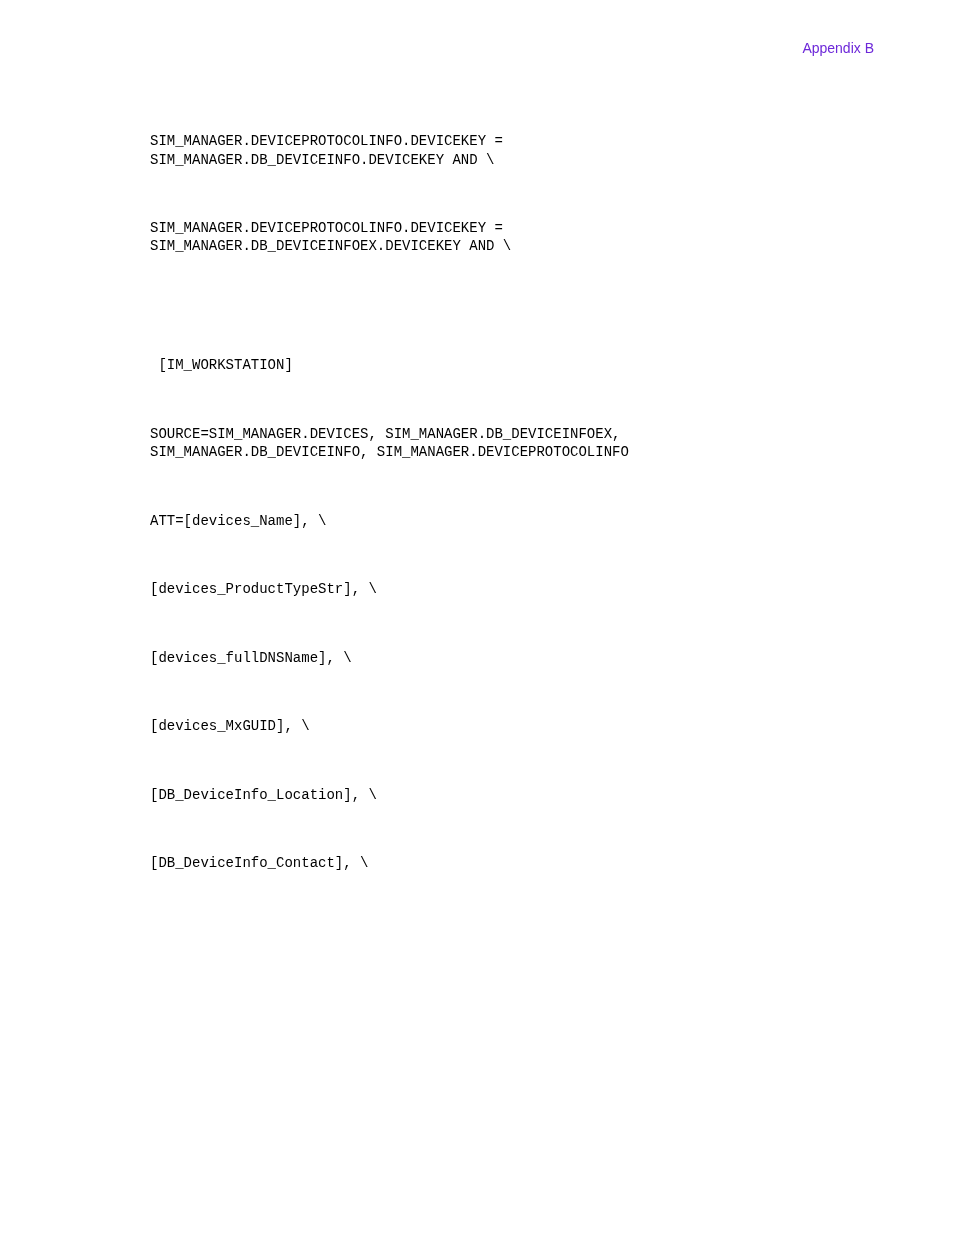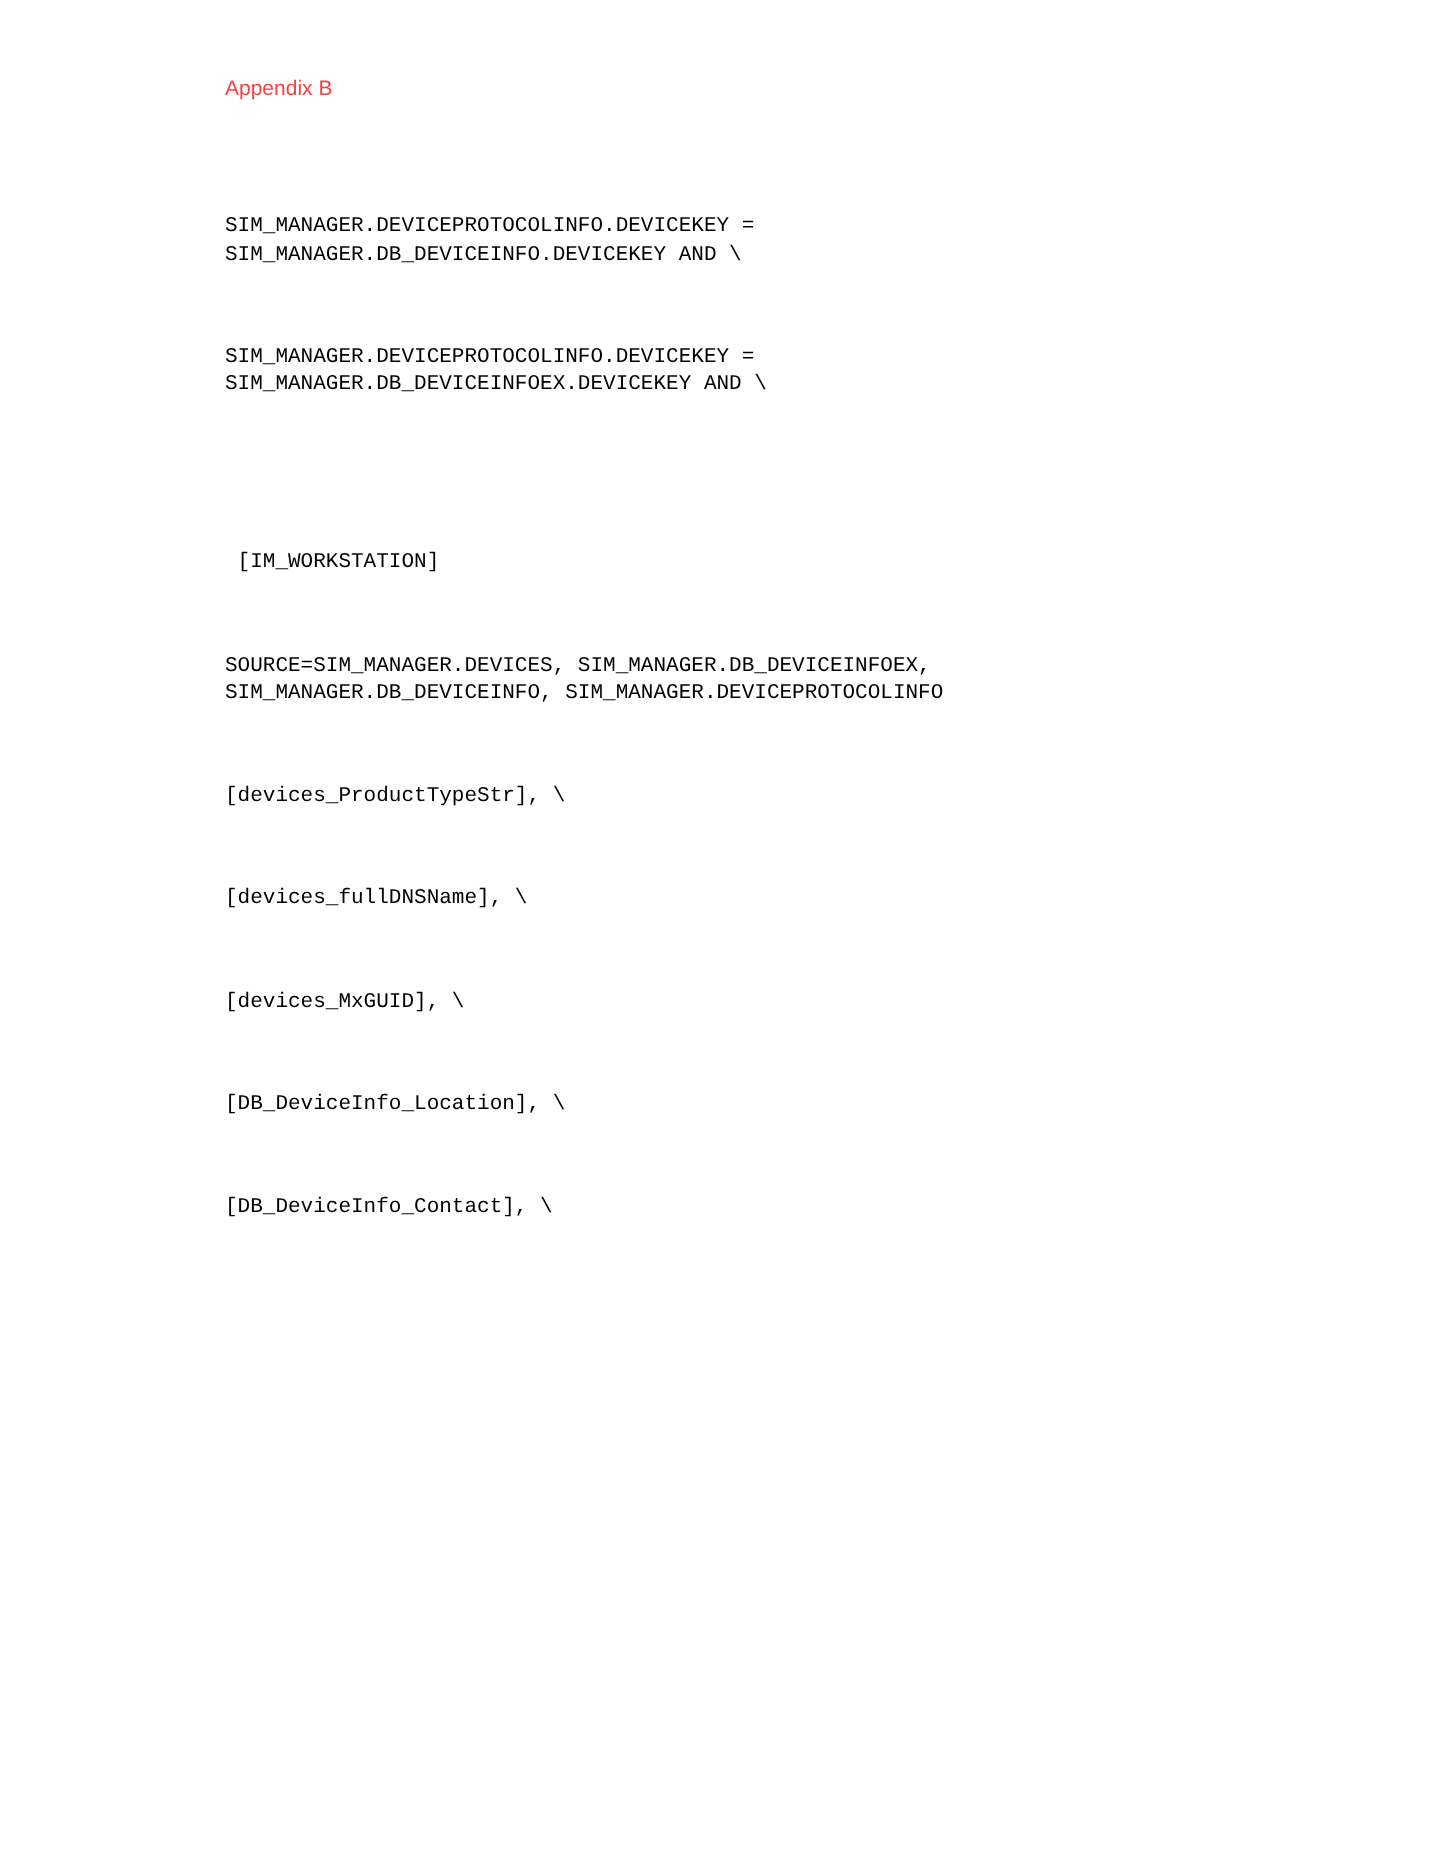--- a/index.html
+++ b/index.html
@@ -10,26 +10,25 @@
     width: 954px;
   }
   .page {
     padding: 40px 60px 40px 150px;
     box-sizing: border-box;
     width: 954px;
     min-height: 1235px;
     position: relative;
   }
   .header-right {
-    text-align: left;
+    text-align: right;
     font-size: 14px;
-    color: #ef4444;
+    color: #6d28d9;
     padding-right: 20px;
     margin-bottom: 40px;
-    margin-top: 10px;
   }
   .code-block {
     font-family: "Courier New", Courier, monospace;
     font-size: 14px;
     color: #000;
     line-height: 1.3;
     white-space: pre;
   }
   .code-line {
     margin-bottom: 14px;
@@ -43,20 +42,21 @@
 
   <div class="code-block">
     <div class="code-line">SIM_MANAGER.DEVICEPROTOCOLINFO.DEVICEKEY =
 SIM_MANAGER.DB_DEVICEINFO.DEVICEKEY AND \</div>
     <div class="code-line">SIM_MANAGER.DEVICEPROTOCOLINFO.DEVICEKEY =
 SIM_MANAGER.DB_DEVICEINFOEX.DEVICEKEY AND \</div>
     <div class="code-line"></div>
     <div class="code-line"> [IM_WORKSTATION]</div>
     <div class="code-line">SOURCE=SIM_MANAGER.DEVICES, SIM_MANAGER.DB_DEVICEINFOEX,
 SIM_MANAGER.DB_DEVICEINFO, SIM_MANAGER.DEVICEPROTOCOLINFO</div>
+    <div class="code-line">ATT=[devices_Name], \</div>
     <div class="code-line">[devices_ProductTypeStr], \</div>
     <div class="code-line">[devices_fullDNSName], \</div>
     <div class="code-line">[devices_MxGUID], \</div>
     <div class="code-line">[DB_DeviceInfo_Location], \</div>
     <div class="code-line">[DB_DeviceInfo_Contact], \</div>
     
     
     
     
     

